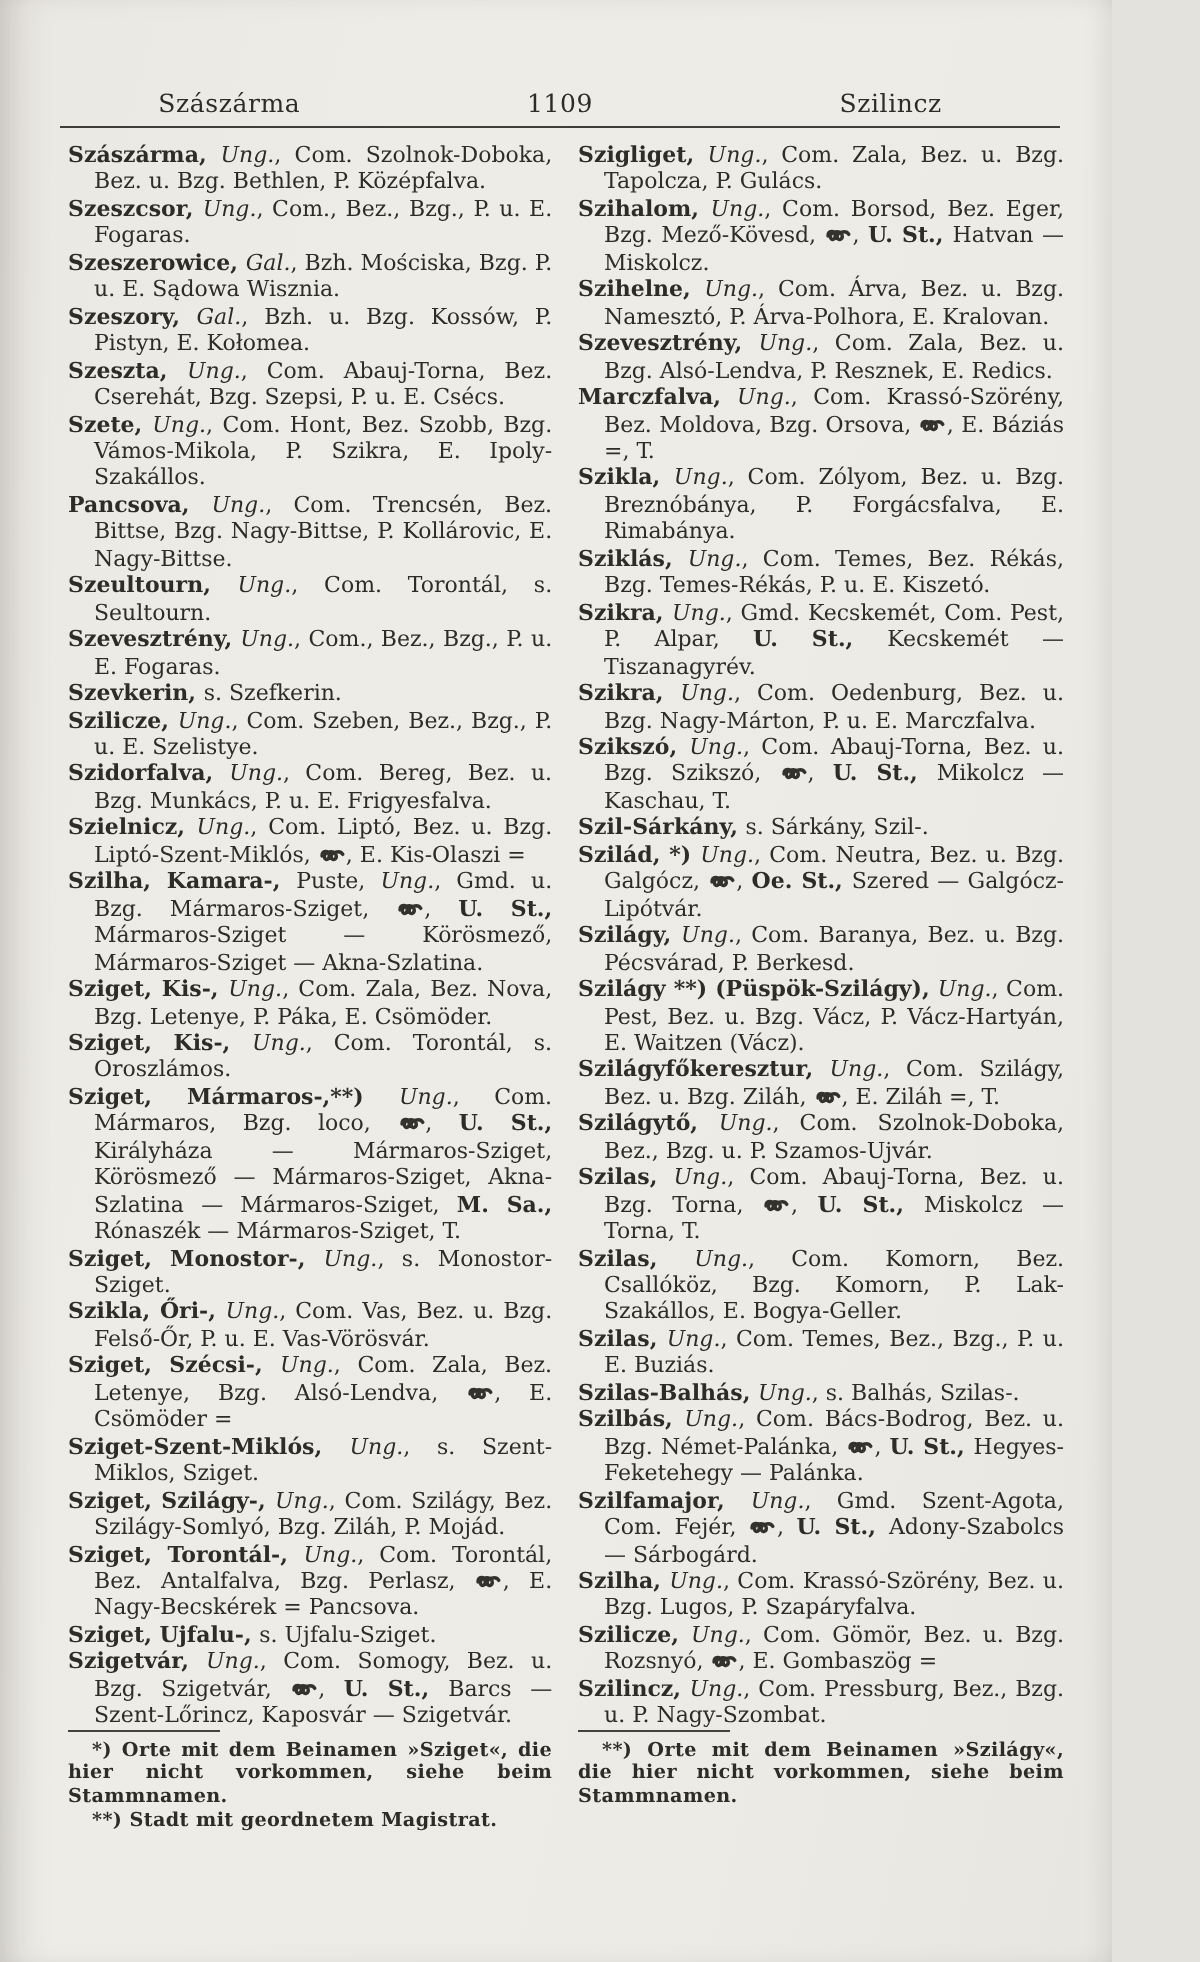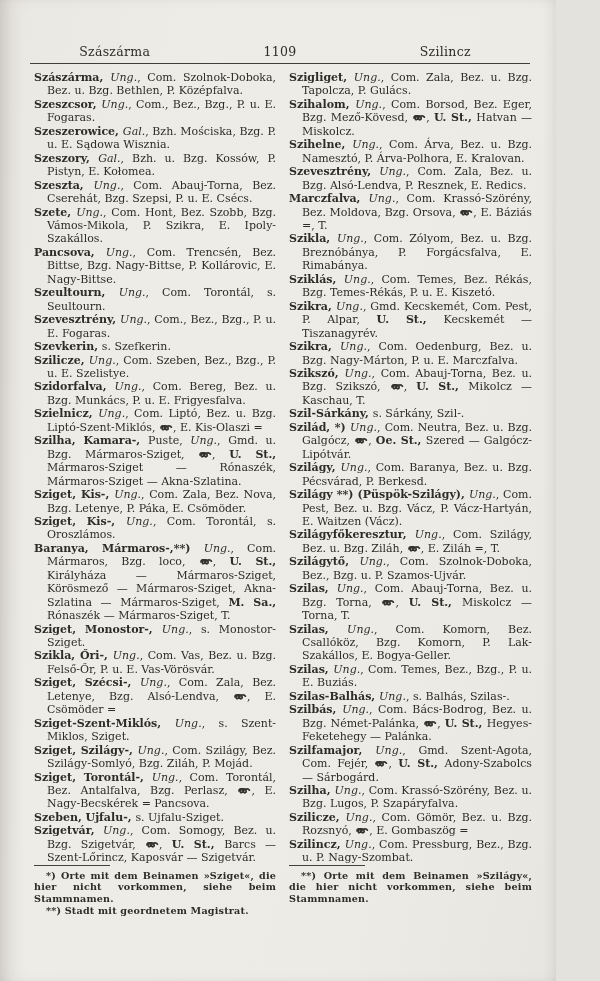--- a/index.html
+++ b/index.html
@@ -102,37 +102,37 @@
           <p class="entry"><span class="seg-b">Szeultourn, </span><span class="seg-i">Ung.</span><span class="seg-t">, Com. Torontál, s. Seultourn.</span></p>
           <p class="entry"><span class="seg-b">Szevesztrény, </span><span class="seg-i">Ung.</span><span class="seg-t">, Com., Bez., Bzg., P. u. E. Fogaras.</span></p>
           <p class="entry"><span class="seg-b">Szevkerin, </span><span class="seg-t">s. Szefkerin.</span></p>
           <p class="entry"><span class="seg-b">Szilicze, </span><span class="seg-i">Ung.</span><span class="seg-t">, Com. Szeben, Bez., Bzg., P. u. E. Szelistye.</span></p>
           <p class="entry"><span class="seg-b">Szidorfalva, </span><span class="seg-i">Ung.</span><span class="seg-t">, Com. Bereg, Bez. u. Bzg. Munkács, P. u. E. Frigyesfalva.</span></p>
           <p class="entry"><span class="seg-b">Szielnicz, </span><span class="seg-i">Ung.</span><span class="seg-t">, Com. Liptó, Bez. u. Bzg. Liptó-Szent-Miklós, </span><span class="posthorn"><svg width="14" height="9" viewBox="0 0 14 9" xmlns="http://www.w3.org/2000/svg">
                 <path d="M2 5 C2 2.2 5.4 2 5.6 4.6 C5.8 7 3.4 7.6 3.2 5.4 C3 3 8.2 1.6 9 4.4 C9.7 6.9 6.8 7.8 6.6 5.4 C6.4 3.2 11 1.8 12.4 4.2" fill="none" stroke="#34322c" stroke-width="1.7" stroke-linecap="round"></path>
               </svg></span><span class="seg-t">, E. Kis-Olaszi =</span></p>
           <p class="entry"><span class="seg-b">Szilha, Kamara-, </span><span class="seg-t">Puste, </span><span class="seg-i">Ung.</span><span class="seg-t">, Gmd. u. Bzg. Mármaros-Sziget, </span><span class="posthorn"><svg width="14" height="9" viewBox="0 0 14 9" xmlns="http://www.w3.org/2000/svg">
                 <path d="M2 5 C2 2.2 5.4 2 5.6 4.6 C5.8 7 3.4 7.6 3.2 5.4 C3 3 8.2 1.6 9 4.4 C9.7 6.9 6.8 7.8 6.6 5.4 C6.4 3.2 11 1.8 12.4 4.2" fill="none" stroke="#34322c" stroke-width="1.7" stroke-linecap="round"></path>
-              </svg></span><span class="seg-t">, </span><span class="seg-b">U. St., </span><span class="seg-t">Mármaros-Sziget — Rónaszék, Mármaros-Sziget — Akna-Szlatina.</span></p>
+              </svg></span><span class="seg-t">, </span><span class="seg-b">U. St., </span><span class="seg-t">Mármaros-Sziget — Körösmező, Mármaros-Sziget — Akna-Szlatina.</span></p>
           <p class="entry"><span class="seg-b">Sziget, Kis-, </span><span class="seg-i">Ung.</span><span class="seg-t">, Com. Zala, Bez. Nova, Bzg. Letenye, P. Páka, E. Csömöder.</span></p>
           <p class="entry"><span class="seg-b">Sziget, Kis-, </span><span class="seg-i">Ung.</span><span class="seg-t">, Com. Torontál, s. Oroszlámos.</span></p>
-          <p class="entry"><span class="seg-b">Baranya, Mármaros-,**) </span><span class="seg-i">Ung.</span><span class="seg-t">, Com. Mármaros, Bzg. loco, </span><span class="posthorn"><svg width="14" height="9" viewBox="0 0 14 9" xmlns="http://www.w3.org/2000/svg">
+          <p class="entry"><span class="seg-b">Sziget, Mármaros-,**) </span><span class="seg-i">Ung.</span><span class="seg-t">, Com. Mármaros, Bzg. loco, </span><span class="posthorn"><svg width="14" height="9" viewBox="0 0 14 9" xmlns="http://www.w3.org/2000/svg">
                 <path d="M2 5 C2 2.2 5.4 2 5.6 4.6 C5.8 7 3.4 7.6 3.2 5.4 C3 3 8.2 1.6 9 4.4 C9.7 6.9 6.8 7.8 6.6 5.4 C6.4 3.2 11 1.8 12.4 4.2" fill="none" stroke="#34322c" stroke-width="1.7" stroke-linecap="round"></path>
               </svg></span><span class="seg-t">, </span><span class="seg-b">U. St., </span><span class="seg-t">Királyháza — Mármaros-Sziget, Körösmező — Mármaros-Sziget, Akna-Szlatina — Mármaros-Sziget, </span><span class="seg-b">M. Sa., </span><span class="seg-t">Rónaszék — Mármaros-Sziget, T.</span></p>
           <p class="entry"><span class="seg-b">Sziget, Monostor-, </span><span class="seg-i">Ung.</span><span class="seg-t">, s. Monostor-Sziget.</span></p>
           <p class="entry"><span class="seg-b">Szikla, Őri-, </span><span class="seg-i">Ung.</span><span class="seg-t">, Com. Vas, Bez. u. Bzg. Felső-Őr, P. u. E. Vas-Vörösvár.</span></p>
           <p class="entry"><span class="seg-b">Sziget, Szécsi-, </span><span class="seg-i">Ung.</span><span class="seg-t">, Com. Zala, Bez. Letenye, Bzg. Alsó-Lendva, </span><span class="posthorn"><svg width="14" height="9" viewBox="0 0 14 9" xmlns="http://www.w3.org/2000/svg">
                 <path d="M2 5 C2 2.2 5.4 2 5.6 4.6 C5.8 7 3.4 7.6 3.2 5.4 C3 3 8.2 1.6 9 4.4 C9.7 6.9 6.8 7.8 6.6 5.4 C6.4 3.2 11 1.8 12.4 4.2" fill="none" stroke="#34322c" stroke-width="1.7" stroke-linecap="round"></path>
               </svg></span><span class="seg-t">, E. Csömöder =</span></p>
           <p class="entry"><span class="seg-b">Sziget-Szent-Miklós, </span><span class="seg-i">Ung.</span><span class="seg-t">, s. Szent-Miklos, Sziget.</span></p>
           <p class="entry"><span class="seg-b">Sziget, Szilágy-, </span><span class="seg-i">Ung.</span><span class="seg-t">, Com. Szilágy, Bez. Szilágy-Somlyó, Bzg. Ziláh, P. Mojád.</span></p>
           <p class="entry"><span class="seg-b">Sziget, Torontál-, </span><span class="seg-i">Ung.</span><span class="seg-t">, Com. Torontál, Bez. Antalfalva, Bzg. Perlasz, </span><span class="posthorn"><svg width="14" height="9" viewBox="0 0 14 9" xmlns="http://www.w3.org/2000/svg">
                 <path d="M2 5 C2 2.2 5.4 2 5.6 4.6 C5.8 7 3.4 7.6 3.2 5.4 C3 3 8.2 1.6 9 4.4 C9.7 6.9 6.8 7.8 6.6 5.4 C6.4 3.2 11 1.8 12.4 4.2" fill="none" stroke="#34322c" stroke-width="1.7" stroke-linecap="round"></path>
               </svg></span><span class="seg-t">, E. Nagy-Becskérek = Pancsova.</span></p>
-          <p class="entry"><span class="seg-b">Szeben, Ujfalu-, </span><span class="seg-t">s. Ujfalu-Sziget.</span></p>
+          <p class="entry"><span class="seg-b">Sziget, Ujfalu-, </span><span class="seg-t">s. Ujfalu-Sziget.</span></p>
           <p class="entry"><span class="seg-b">Szigetvár, </span><span class="seg-i">Ung.</span><span class="seg-t">, Com. Somogy, Bez. u. Bzg. Szigetvár, </span><span class="posthorn"><svg width="14" height="9" viewBox="0 0 14 9" xmlns="http://www.w3.org/2000/svg">
                 <path d="M2 5 C2 2.2 5.4 2 5.6 4.6 C5.8 7 3.4 7.6 3.2 5.4 C3 3 8.2 1.6 9 4.4 C9.7 6.9 6.8 7.8 6.6 5.4 C6.4 3.2 11 1.8 12.4 4.2" fill="none" stroke="#34322c" stroke-width="1.7" stroke-linecap="round"></path>
               </svg></span><span class="seg-t">, </span><span class="seg-b">U. St., </span><span class="seg-t">Barcs — Szent-Lőrincz, Kaposvár — Szigetvár.</span></p>
         </div>
       <div class="footnotes">
         <div class="fn-rule"></div>
         <div>
             <p class="footnote">*) Orte mit dem Beinamen »Sziget«, die hier nicht vorkommen, siehe beim Stammnamen.</p>
             <p class="footnote">**) Stadt mit geordnetem Magistrat.</p>
           </div>

